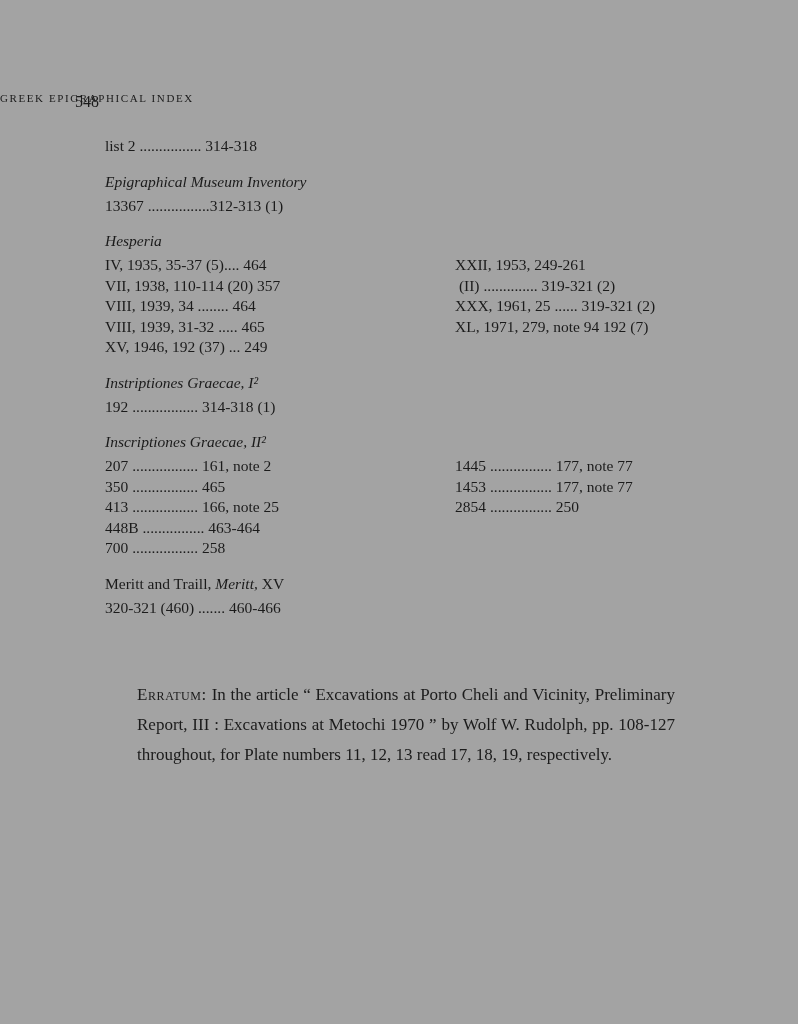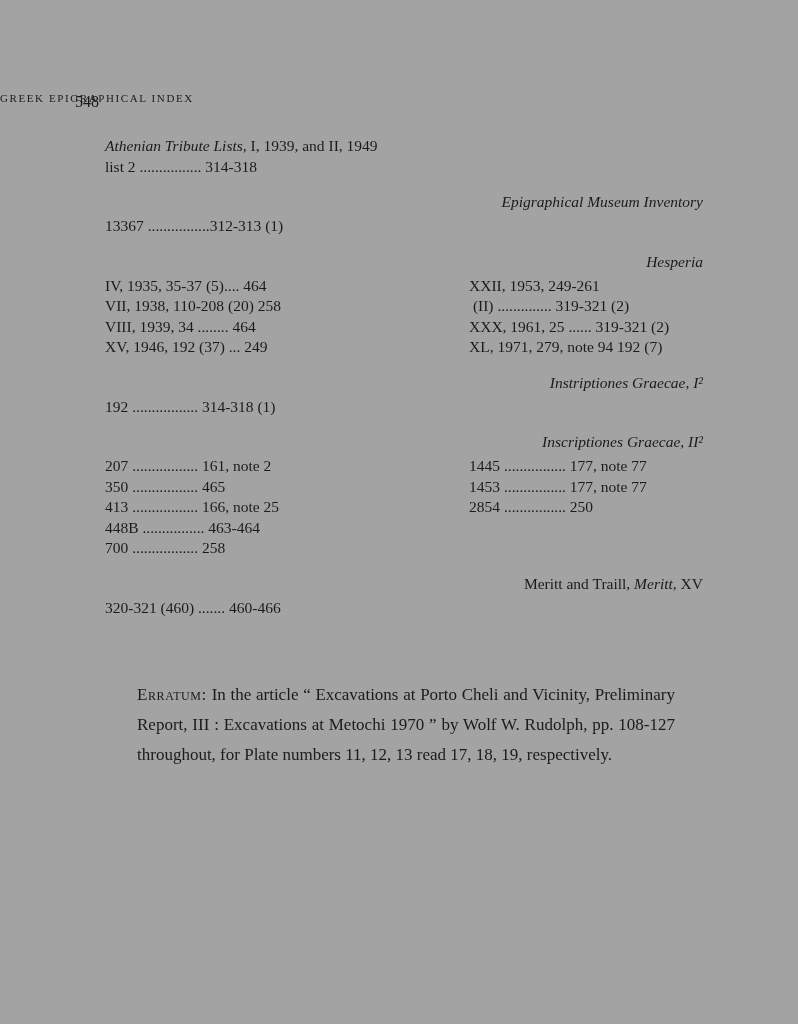--- a/index.html
+++ b/index.html
@@ -37,28 +37,28 @@
   .content {
     margin-left: 105px;
     margin-right: 95px;
   }
   .entry {
     font-size: 15.5px;
     line-height: 20.5px;
     white-space: pre;
   }
   .section-heading {
-    text-align: right;
+    text-align: left;
     font-size: 15.5px;
     font-weight: normal;
     margin: 15px 0 4px 0;
     line-height: 20px;
   }
   .it { font-style: italic; }
-  .columns { display: flex; gap: 14px; }
+  .columns { display: flex; }
   .col-left { flex: 0 0 350px; width: 350px; }
   .col-right { flex: 1; }
   .erratum {
     margin: 62px 28px 0 32px;
     font-size: 17px;
     line-height: 30px;
     text-align: justify;
     white-space: normal;
   }
   .sc {
@@ -72,33 +72,33 @@
 <div class="page">
 
   <div class="page-header">
     <span class="page-number">548</span>
     <div class="running-title">GREEK EPIGRAPHICAL INDEX</div>
   </div>
 
   <div class="content">
 
     <div>
-      <div class="entry"><span class="it">Athenian Tribute Lists,</span><span> I, 1939, and II, 1949</span></div>
       <div class="entry">list 2 ................ 314-318</div>
     </div>
 
     <div class="section-heading it">Epigraphical Museum Inventory</div>
     <div class="entry">13367 ................312-313 (1)</div>
 
     <div class="section-heading it">Hesperia</div>
     <div class="columns">
       <div class="col-left">
         <div class="entry">IV, 1935, 35-37 (5).... 464</div>
-        <div class="entry">VII, 1938, 110-208 (20) 258</div>
+        <div class="entry">VII, 1938, 110-114 (20) 357</div>
         <div class="entry">VIII, 1939, 34 ........ 464</div>
+        <div class="entry">VIII, 1939, 31-32 ..... 465</div>
         <div class="entry">XV, 1946, 192 (37) ... 249</div>
       </div>
       <div class="col-right">
         <div class="entry">XXII, 1953, 249-261</div>
         <div class="entry"> (II) .............. 319-321 (2)</div>
         <div class="entry">XXX, 1961, 25 ...... 319-321 (2)</div>
         <div class="entry">XL, 1971, 279, note 94 192 (7)</div>
       </div>
     </div>
 

